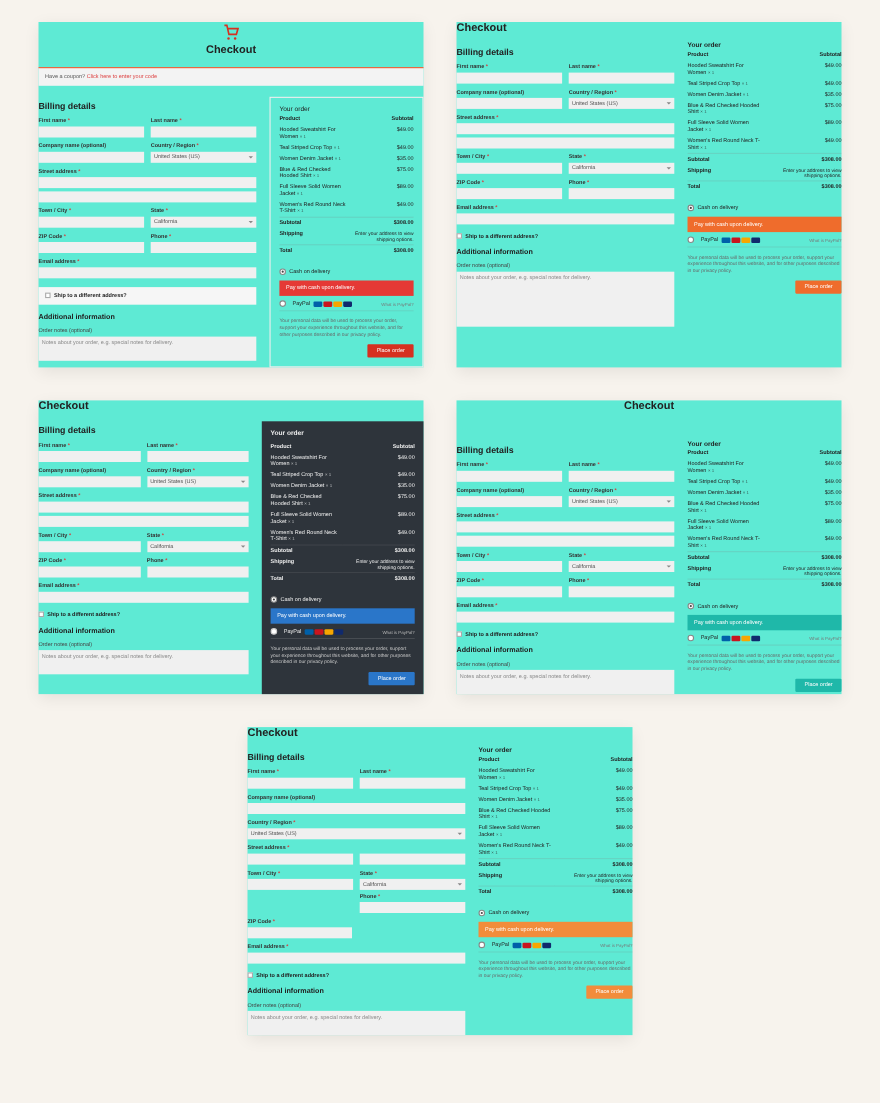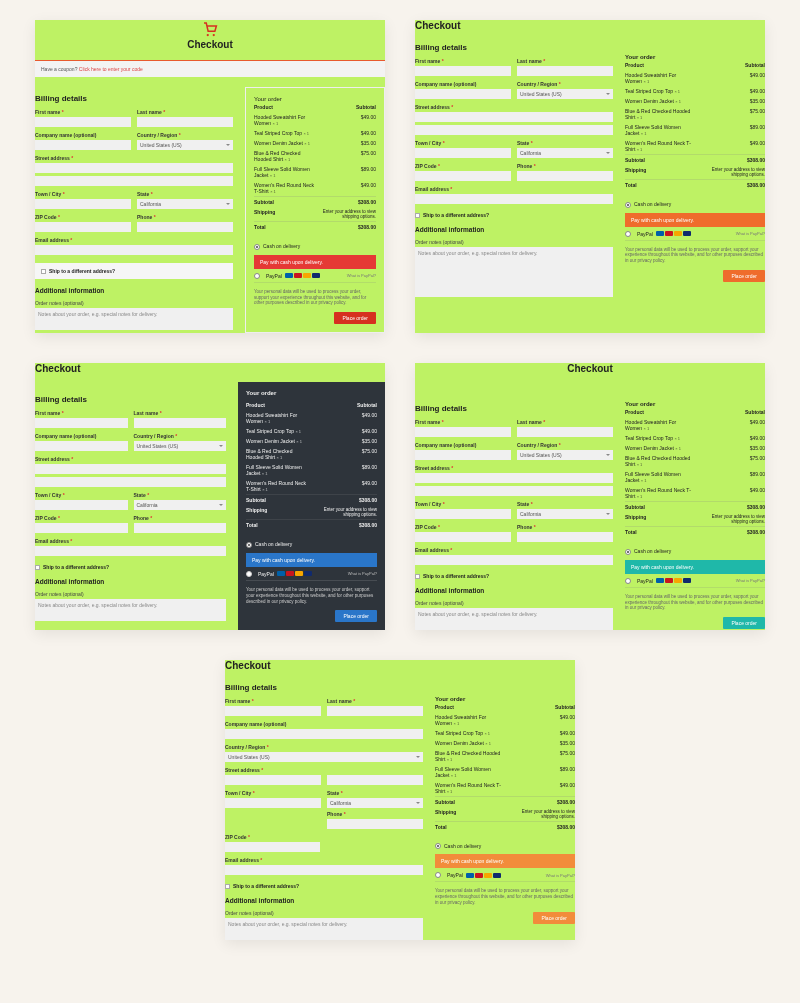--- a/index.html
+++ b/index.html
@@ -12,39 +12,39 @@
   }
   .grid {
     display: flex;
     flex-wrap: wrap;
     gap: 30px;
     justify-content: center;
     max-width: 800px;
     margin: 0 auto;
   }
   .card {
-    background: #bef264;
+    background: #5eead4;
     box-shadow: 0 4px 14px rgba(0,0,0,0.08);
     width: 350px;
     position: relative;
   }
   .card.centered-title .title-wrap { text-align: center; margin-bottom: 10px; }
   .card.centered-title .cart-icon { display:inline-block; vertical-align:middle; }
   .title-wrap { margin-bottom: 8px; }
   .title-wrap h1 { font-size: 10px; font-weight: 700; }
   .coupon {
     background: #f3f3f3;
     padding: 5px 6px;
     font-size: 5px;
     margin-bottom: 10px;
     border-top: 1px solid #e85a2e;
     color:#555;
   }
   .coupon .link { color: #d44; }
-  .cols { display: flex; gap: 12px; align-items: center; }
+  .cols { display: flex; gap: 12px; align-items: flex-start; }
   .form-col { flex: 1 1 auto; }
   .order-col { flex: 0 0 40%; }
   .order-col.wide { flex: 0 0 42%; }
   .section-title { font-size: 8px; font-weight: 700; margin: 4px 0 6px; }
   .row2 { display:flex; gap:6px; }
   .field { flex: 1; margin-bottom: 5px; }
   .field label { display:block; font-size:5px; font-weight:600; color:#333; margin-bottom:2px; }
   .field label .req { color:#d33; }
   .input {
     display:block; width:100%; height:10px;

